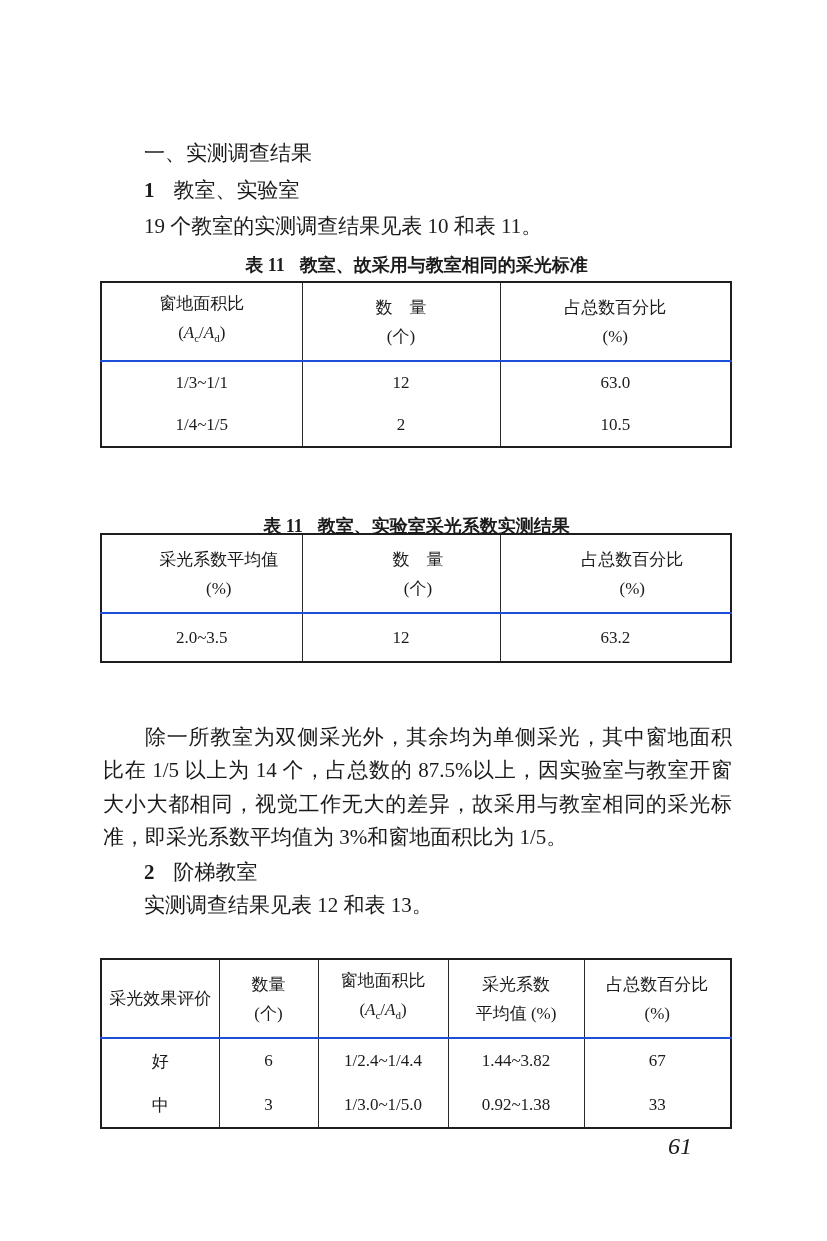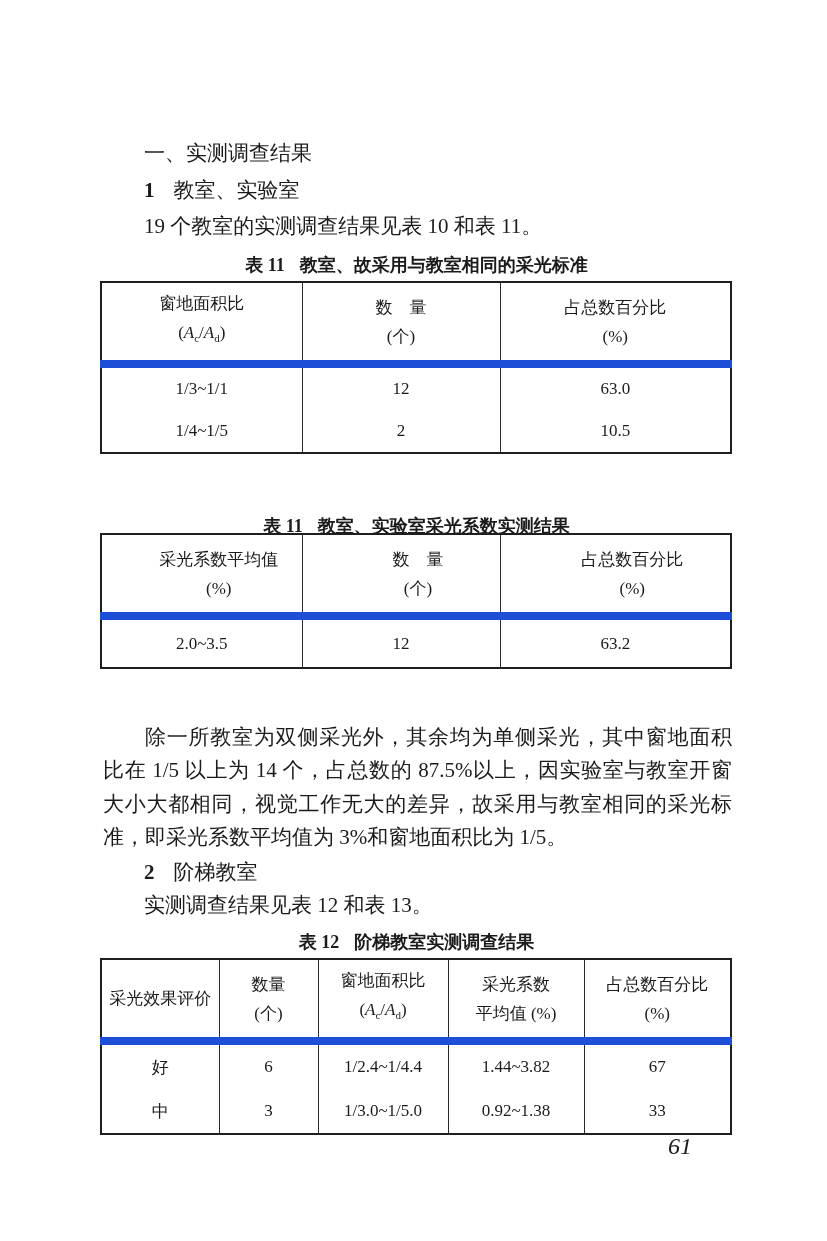--- a/index.html
+++ b/index.html
@@ -25,21 +25,21 @@
     position:absolute; left:100px; width:630px;
     border-collapse:collapse; table-layout:fixed;
     border:2px solid #1e1e1e;
   }
   .doc-table th, .doc-table td {
     border-left:1.5px solid #2a2a2a;
     text-align:center; vertical-align:middle;
     font-size:17px; font-weight:normal; padding:0;
   }
   .doc-table th:first-child, .doc-table td:first-child { border-left:none; }
-  .doc-table thead th { border-bottom:8px solid #1d4ed8; }
+  .doc-table thead th { border-bottom:2px solid #1d4ed8; }
   .hl { line-height:29px; }
   .t10 { top:281px; }  .t10 thead th { height:77px; }  .t10 tbody td { height:42px; }
   .t11 { top:533px; }  .t11 thead th { height:77px;padding-left:34px; }  .t11 tbody td { height:47px; }
   .t12 { top:958px; }  .t12 thead th { height:77px; }  .t12 tbody td { height:44px; }
   .var { font-style:italic; font-family:"Liberation Serif","DejaVu Serif",serif; }
   sub { font-size:11px; }
   .pageno {
     font-style:italic; font-size:24px;
     font-family:"Liberation Serif","DejaVu Serif",serif;
   }
@@ -133,23 +133,20 @@
   </table>
 
   <div class="abs para" style="top:721px;">除一所教室为双侧采光外，其余均为单侧采光，其中窗地面积比在 1/5 以上为 14 个，占总数的 87.5%以上，因实验室与教室开窗大小大都相同，视觉工作无大的差异，故采用与教室相同的采光标准，即采光系数平均值为 3%和窗地面积比为 1/5。</div>
 
   <div class="abs bodyline" style="top:855px; left:144px;">
     <span class="item-num">2</span><span>阶梯教室</span>
   </div>
 
   <div class="abs bodyline" style="top:888px; left:144px;">实测调查结果见表 12 和表 13。</div>
 
-  <div class="abs caption" style="top:929px;">
-    <span class="cap-label">表 12</span><span>阶梯教室实测调查结果</span>
-  </div>
 
   <table class="doc-table t12">
     <colgroup>
         <col style="width:118px">
         <col style="width:99px">
         <col style="width:130px">
         <col style="width:136px">
         <col style="width:147px">
       </colgroup>
     <thead>

